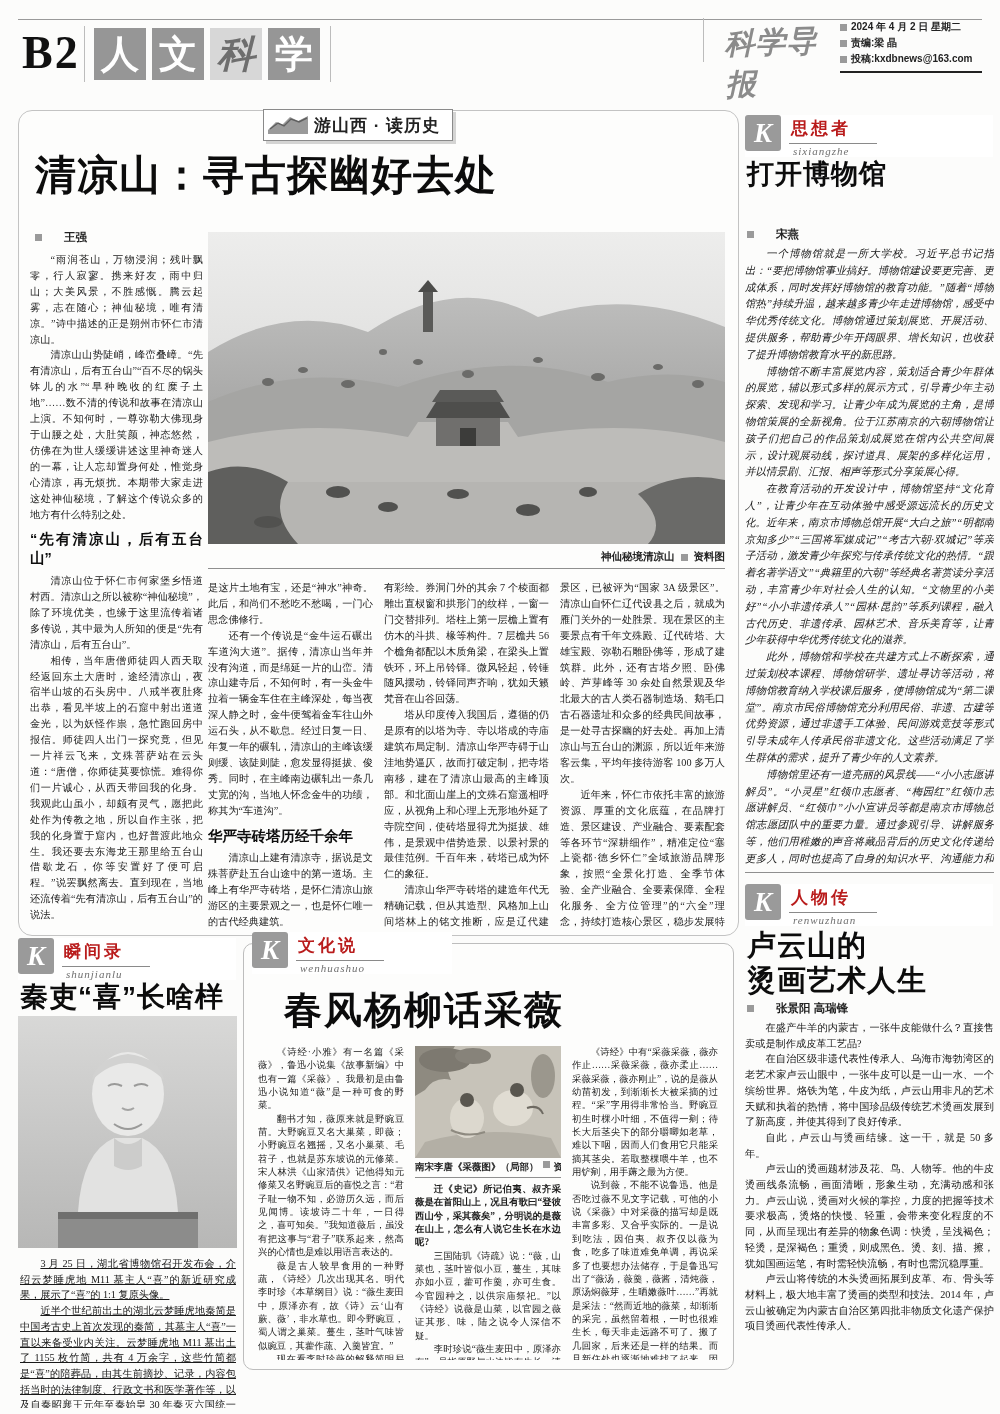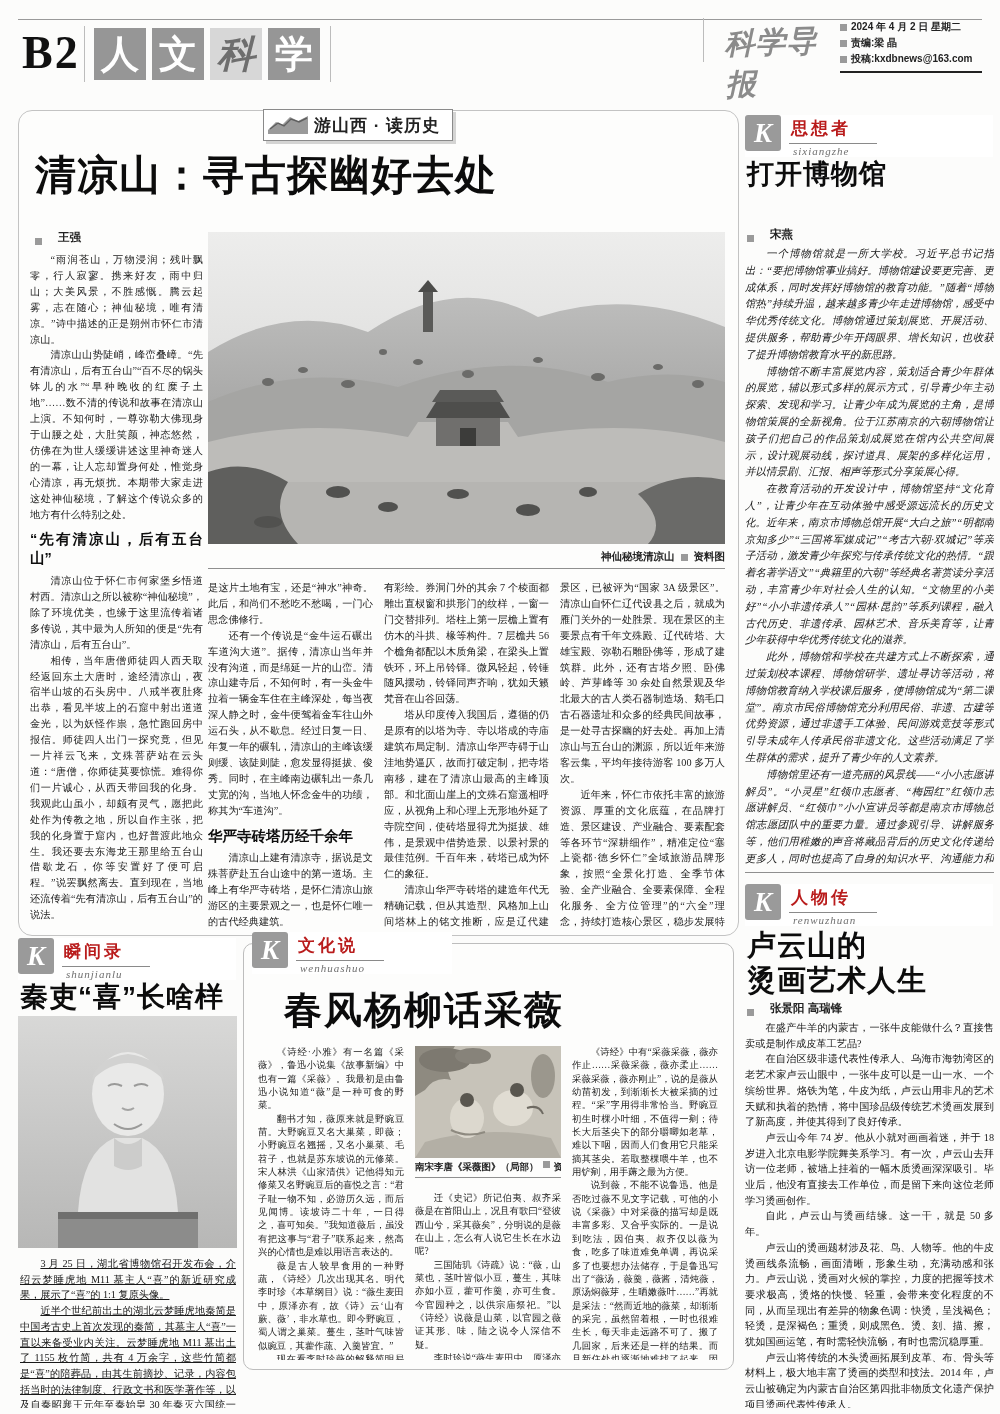--- a/index.html
+++ b/index.html
@@ -20,21 +20,21 @@
   .daterow{display:flex;align-items:center;gap:4px;font:bold 10px "Liberation Sans","DejaVu Sans",sans-serif;
            color:#222;margin-bottom:2px;white-space:nowrap;}
   .sq{display:inline-block;width:7px;height:7px;background:#9a9a9a;flex:0 0 auto;}
   
   .mainbox{left:18px;top:110px;width:719px;height:824px;border:1px solid #c3c3c3;border-radius:14px;background:#fdfdfc;}
   .kicker{left:263px;top:109px;height:30px;padding:0 12px 0 4px;background:#fff;border:1px solid #8a8a8a;
           box-shadow:3px 3px 0 rgba(0,0,0,.16);display:flex;align-items:center;gap:6px;z-index:3;}
   .kicker-text{font:bold 17px "Liberation Sans","DejaVu Sans",sans-serif;color:#222;letter-spacing:1px;}
   .headline{left:35px;top:152px;width:560px;font:900 41px/1.15 "Liberation Sans","DejaVu Sans",sans-serif;
             color:#0c0c0c;letter-spacing:1px;}
-  .byline{display:flex;align-items:flex-end;gap:16px;font:bold 11.5px "Liberation Sans","DejaVu Sans",sans-serif;color:#222;}
+  .byline{display:flex;align-items:center;gap:22px;font:bold 11.5px "Liberation Sans","DejaVu Sans",sans-serif;color:#222;}
   .bp{font:10.2px/1.56 "Liberation Serif","DejaVu Serif",serif;text-align:justify;margin:0;color:#1b1b1b;}
   .ind{text-indent:2em;}
   .sub{font:bold 14.5px/1.3 "Liberation Sans","DejaVu Sans",sans-serif;color:#0e0e0e;margin:8px 0 5px;text-indent:0;}
   .col1{left:30px;top:252px;width:173px;height:668px;overflow:hidden;}
   .photo{left:208px;top:232px;width:517px;height:312px;overflow:hidden;background:#d8d8d8;}
   .photo svg{display:block;}
   .capbar{left:208px;top:546px;width:517px;height:22px;border-bottom:1px solid #8f8f8f;
           display:flex;justify-content:flex-end;align-items:center;gap:6px;
           font:bold 10.5px "Liberation Serif","DejaVu Serif",serif;color:#222;}
   .lowcols{left:208px;top:580px;width:517px;height:348px;display:flex;gap:11px;overflow:hidden;}
@@ -235,21 +235,20 @@
     <div>卢云山的</div>
     <div>烫画艺术人生</div>
   </div>
   <div class="abs byline" style="left:747px;top:1001px;">
     <span class="sq"></span>
     <span>张景阳 高瑞锋</span>
   </div>
   <div class="abs songbody" style="left:745px;top:1020px;width:249px;height:388px;overflow:hidden;">
     <p class="ind">在盛产牛羊的内蒙古，一张牛皮能做什么？直接售卖或是制作成皮革工艺品?</p>
     <p class="ind">在自治区级非遗代表性传承人、乌海市海勃湾区的老艺术家卢云山眼中，一张牛皮可以是一山一水、一个缤纷世界。烙铁为笔，牛皮为纸，卢云山用非凡的艺术天赋和执着的热情，将中国珍品级传统艺术烫画发展到了新高度，并使其得到了良好传承。</p>
-    <p class="ind">卢云山今年 74 岁。他从小就对画画着迷，并于 18 岁进入北京电影学院舞美系学习。有一次，卢云山去拜访一位老师，被墙上挂着的一幅木质烫画深深吸引。毕业后，他没有直接去工作单位，而是留下来向这位老师学习烫画创作。</p>
     <p class="ind">自此，卢云山与烫画结缘。这一干，就是 50 多年。</p>
     <p class="ind">卢云山的烫画题材涉及花、鸟、人物等。他的牛皮烫画线条流畅，画面清晰，形象生动，充满动感和张力。卢云山说，烫画对火候的掌控，力度的把握等技术要求极高，烫烙的快慢、轻重，会带来变化程度的不同，从而呈现出有差异的物象色调：快烫，呈浅褐色；轻烫，是深褐色；重烫，则成黑色。烫、刻、描、擦，犹如国画运笔，有时需轻快流畅，有时也需沉稳厚重。</p>
     <p class="ind">卢云山将传统的木头烫画拓展到皮革、布、骨头等材料上，极大地丰富了烫画的类型和技法。2014 年，卢云山被确定为内蒙古自治区第四批非物质文化遗产保护项目烫画代表性传承人。</p>
 
   </div>
 
   <div class="abs khead" style="left:18px;top:938px;width:218px;">
     <div class="kbox">K</div>
     <div class="kright">
       <div class="ktitle">瞬间录</div>
@@ -314,21 +313,21 @@
           <path d="M112 62 Q124 58 128 68" stroke="#6e6a62" stroke-width="2" fill="none"></path>
           <path d="M36 84 Q52 92 70 86" stroke="#8e8a80" stroke-width="2" fill="none"></path>
           <ellipse cx="128" cy="30" rx="12" ry="22" fill="#9b978d"></ellipse>
         </svg>
       </div>
       <div class="paintcap">
         <span>南宋李唐《采薇图》（局部）</span>
         <span class="sq"></span>
         <span>资料图</span>
       </div>
-      <p class="ind" style="margin-top:14px;">迁《史记》所记伯夷、叔齐采薇是在首阳山上，况且有歌曰“登彼西山兮，采其薇矣”，分明说的是薇在山上，怎么有人说它生长在水边呢?</p>
+      <p class="ind" style="margin-top:5px;font-weight:bold;">迁《史记》所记伯夷、叔齐采薇是在首阳山上，况且有歌曰“登彼西山兮，采其薇矣”，分明说的是薇在山上，怎么有人说它生长在水边呢?</p>
       <p class="ind">三国陆玑《诗疏》说：“薇，山菜也，茎叶皆似小豆，蔓生，其味亦如小豆，藿可作羹，亦可生食。今官园种之，以供宗庙祭祀。”以《诗经》说薇是山菜，以官园之薇证其形、味，陆之说令人深信不疑。</p>
       <p class="ind">李时珍说“薇生麦田中，原泽亦有”，是指原野与水边皆有生长。清代吴其濬《植物名实图考·蔬类》说薇：“今河畔弃墉，蔓生尤肥，茎弱不能自立，在山而附，在泽而垂，奚有异也？”看来薇只是傍山者说生于山、傍水者说生于水，各述一面之词，其实薇还是那个薇。</p>
     </div>
     <div class="whcol">
       <p class="ind">《诗经》中有“采薇采薇，薇亦作止……采薇采薇，薇亦柔止……采薇采薇，薇亦刚止”，说的是薇从幼苗初发，到渐渐长大被采摘的过程。“采”字用得非常恰当。野豌豆初生时棵小叶细，不值得一剜；待长大后茎尖下的部分嚼唧如老草，难以下咽，因而人们食用它只能采摘其茎尖。若取整棵喂牛羊，也不用铲剜，用手薅之最为方便。</p>
       <p class="ind">说到薇，不能不说鲁迅。他是否吃过薇不见文字记载，可他的小说《采薇》中对采薇的描写却是既丰富多彩、又合乎实际的。一是说到吃法，因伯夷、叔齐仅以薇为食，吃多了味道难免单调，再说采多了也要想办法储存，于是鲁迅写出了“薇汤，薇羹，薇酱，清炖薇，原汤焖薇芽，生晒嫩薇叶……”再就是采法：“然而近地的薇菜，却渐渐的采完，虽然留着根，一时也很难生长，每天非走远路不可了。搬了几回家，后来还是一样的结果。而且新住处也逐渐地难找了起来，因为既要薇菜多、又要溪水近，这样的便当之处，在首阳山上实在也不可多得的。”做法多样、采摘留根、住处傍水，鲁迅真是想象力独到，不愧为小说大家。</p>
 
     </div>
   </div>
 

